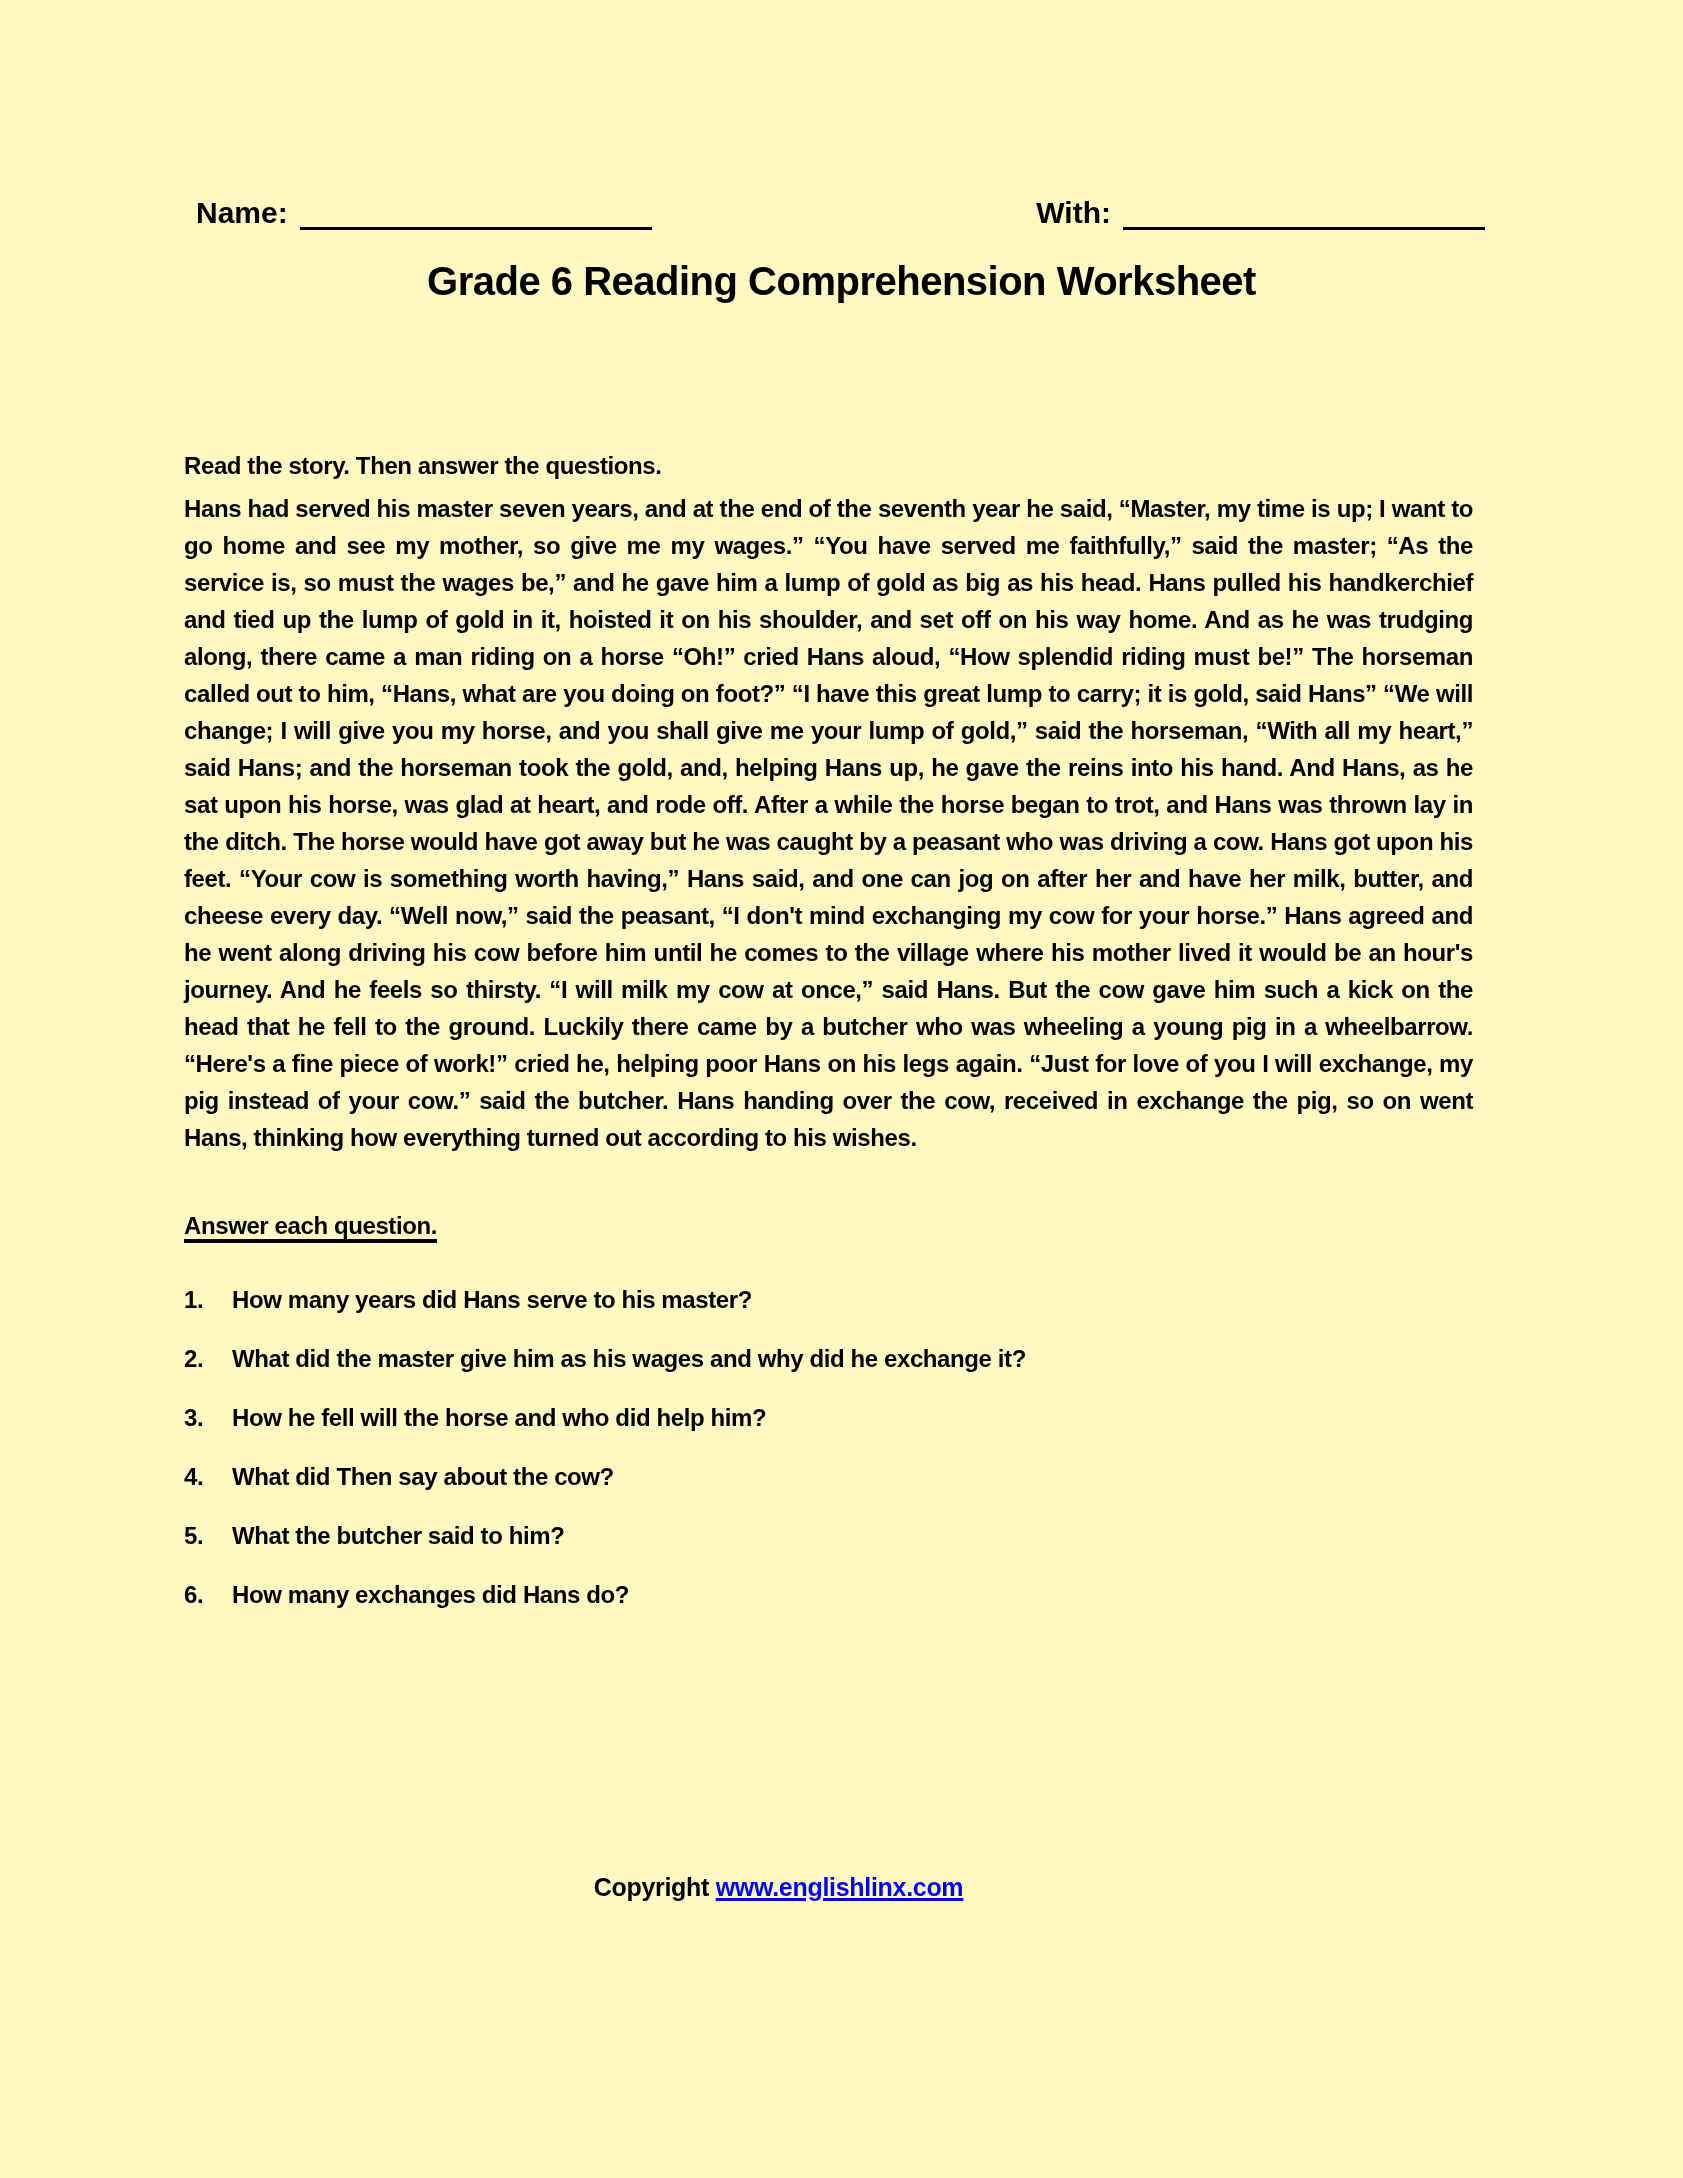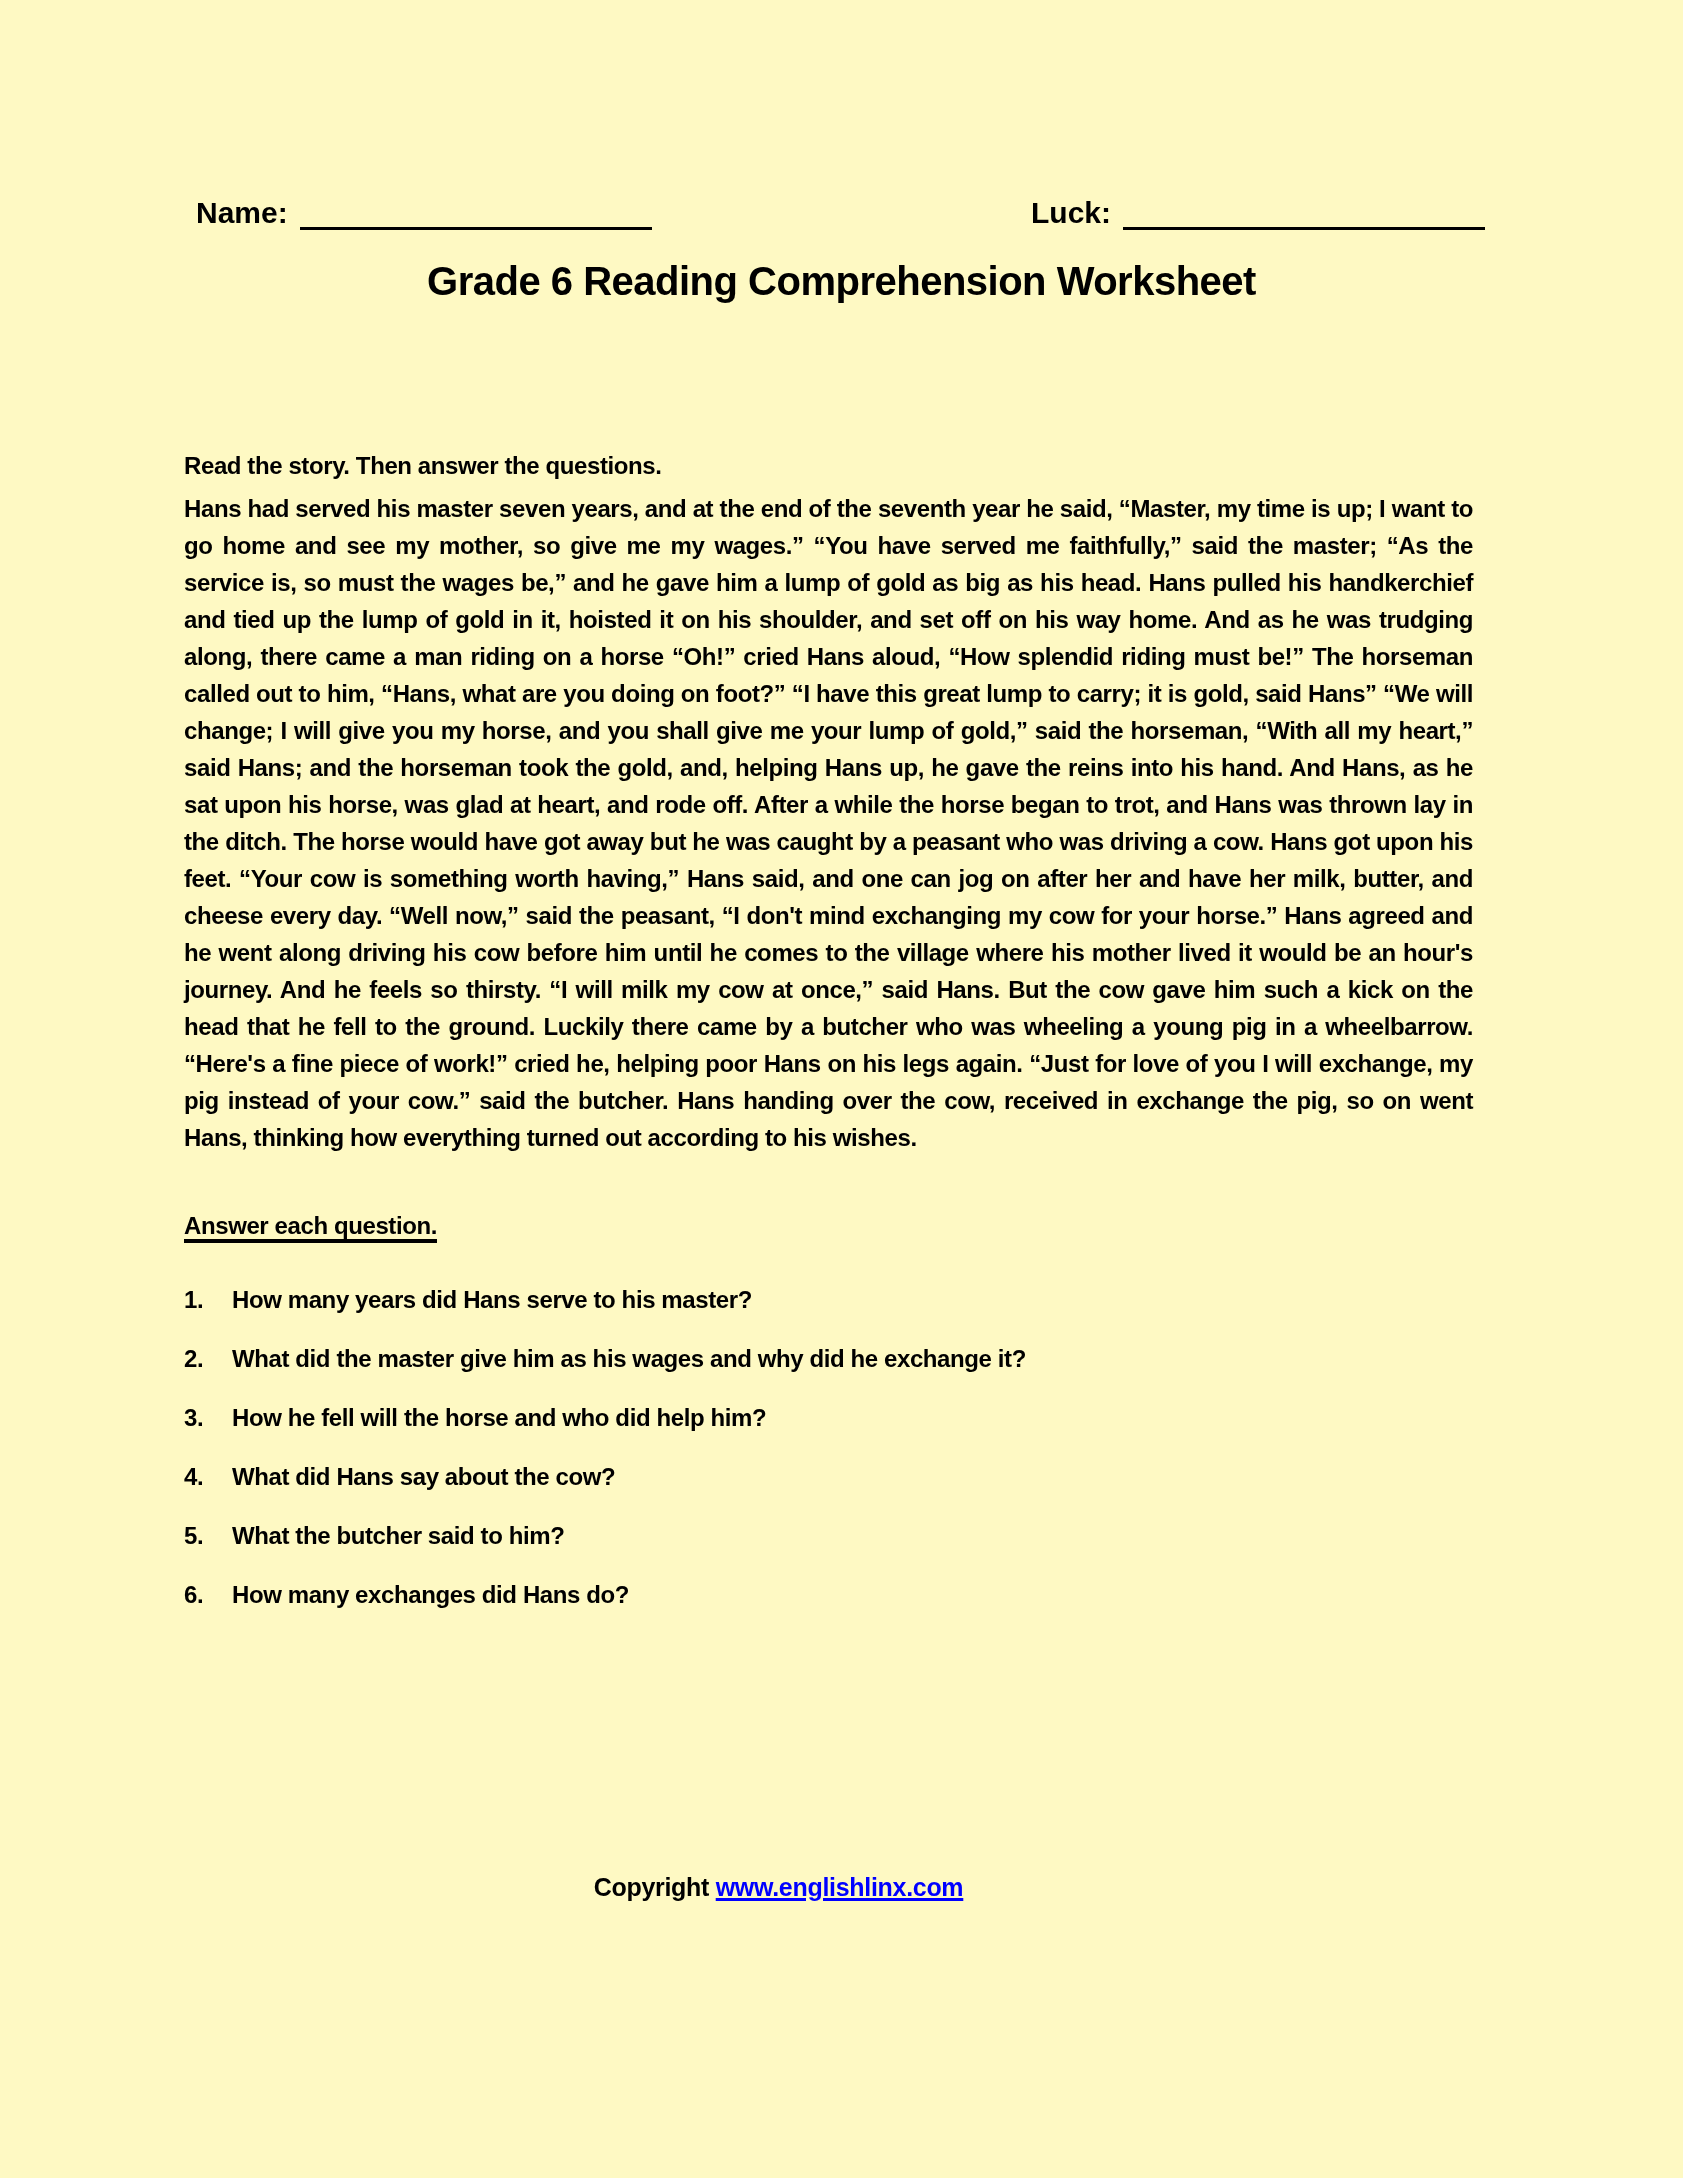--- a/index.html
+++ b/index.html
@@ -125,21 +125,21 @@
 <body>
 
 <div class="page">
 
   <div class="header-row">
     <div class="fill-field">
       <span class="fill-label">Name:</span>
       <span class="blank-line name-line"></span>
     </div>
     <div class="fill-field">
-      <span class="fill-label">Luck:</span>
+      <span class="fill-label">With:</span>
       <span class="blank-line date-line"></span>
     </div>
   </div>
 
   <div class="worksheet-title">Grade 6 Reading Comprehension Worksheet</div>
 
 
   <div class="content">
     <p class="instruction">Read the story. Then answer the questions.</p>
     <p class="story">Hans had served his master seven years, and at the end of the seventh year he said, “Master, my time is up; I want to go home and see my mother, so give me my wages.” “You have served me faithfully,” said the master; “As the service is, so must the wages be,” and he gave him a lump of gold as big as his head. Hans pulled his handkerchief and tied up the lump of gold in it, hoisted it on his shoulder, and set off on his way home. And as he was trudging along, there came a man riding on a horse “Oh!” cried Hans aloud, “How splendid riding must be!” The horseman called out to him, “Hans, what are you doing on foot?” “I have this great lump to carry; it is gold, said Hans”  “We will change; I will give you my horse, and you shall give me your lump of gold,” said the horseman, “With all my heart,” said Hans; and the horseman took the gold, and, helping Hans up, he gave the reins into his hand. And Hans, as he sat upon his horse, was glad at heart, and rode off. After a while the horse began to trot, and Hans was thrown lay in the ditch. The horse would have got away but he was caught by a peasant who was driving a cow. Hans got upon his feet.  “Your cow is something worth having,” Hans said, and one can jog on after her and have her milk, butter, and cheese every day.  “Well now,” said the peasant, “I don't mind exchanging my cow for your horse.” Hans agreed and he went along driving his cow before him until he comes to the village where his mother lived it would be an hour's journey. And he feels so thirsty. “I will milk my cow at once,” said Hans.  But the cow gave him such a kick on the head that he fell to the ground. Luckily there came by a butcher who was wheeling a young pig in a wheelbarrow. “Here's a fine piece of work!” cried he, helping poor Hans on his legs again.  “Just for love of you I will exchange, my pig instead of your cow.” said the butcher. Hans handing over the cow, received in exchange the pig, so on went Hans, thinking how everything turned out according to his wishes.</p>
@@ -155,21 +155,21 @@
     <div class="question-row">
       <span class="question-number">2.</span>
       <span class="question-text">What did the master give him as his wages and why did he exchange it?</span>
     </div>
     <div class="question-row">
       <span class="question-number">3.</span>
       <span class="question-text">How he fell will the horse and who did help him?</span>
     </div>
     <div class="question-row">
       <span class="question-number">4.</span>
-      <span class="question-text">What did Hans say about the cow?</span>
+      <span class="question-text">What did Then say about the cow?</span>
     </div>
     <div class="question-row">
       <span class="question-number">5.</span>
       <span class="question-text">What the butcher said to him?</span>
     </div>
     <div class="question-row">
       <span class="question-number">6.</span>
       <span class="question-text">How many exchanges did Hans do?</span>
     </div>
   </div>

